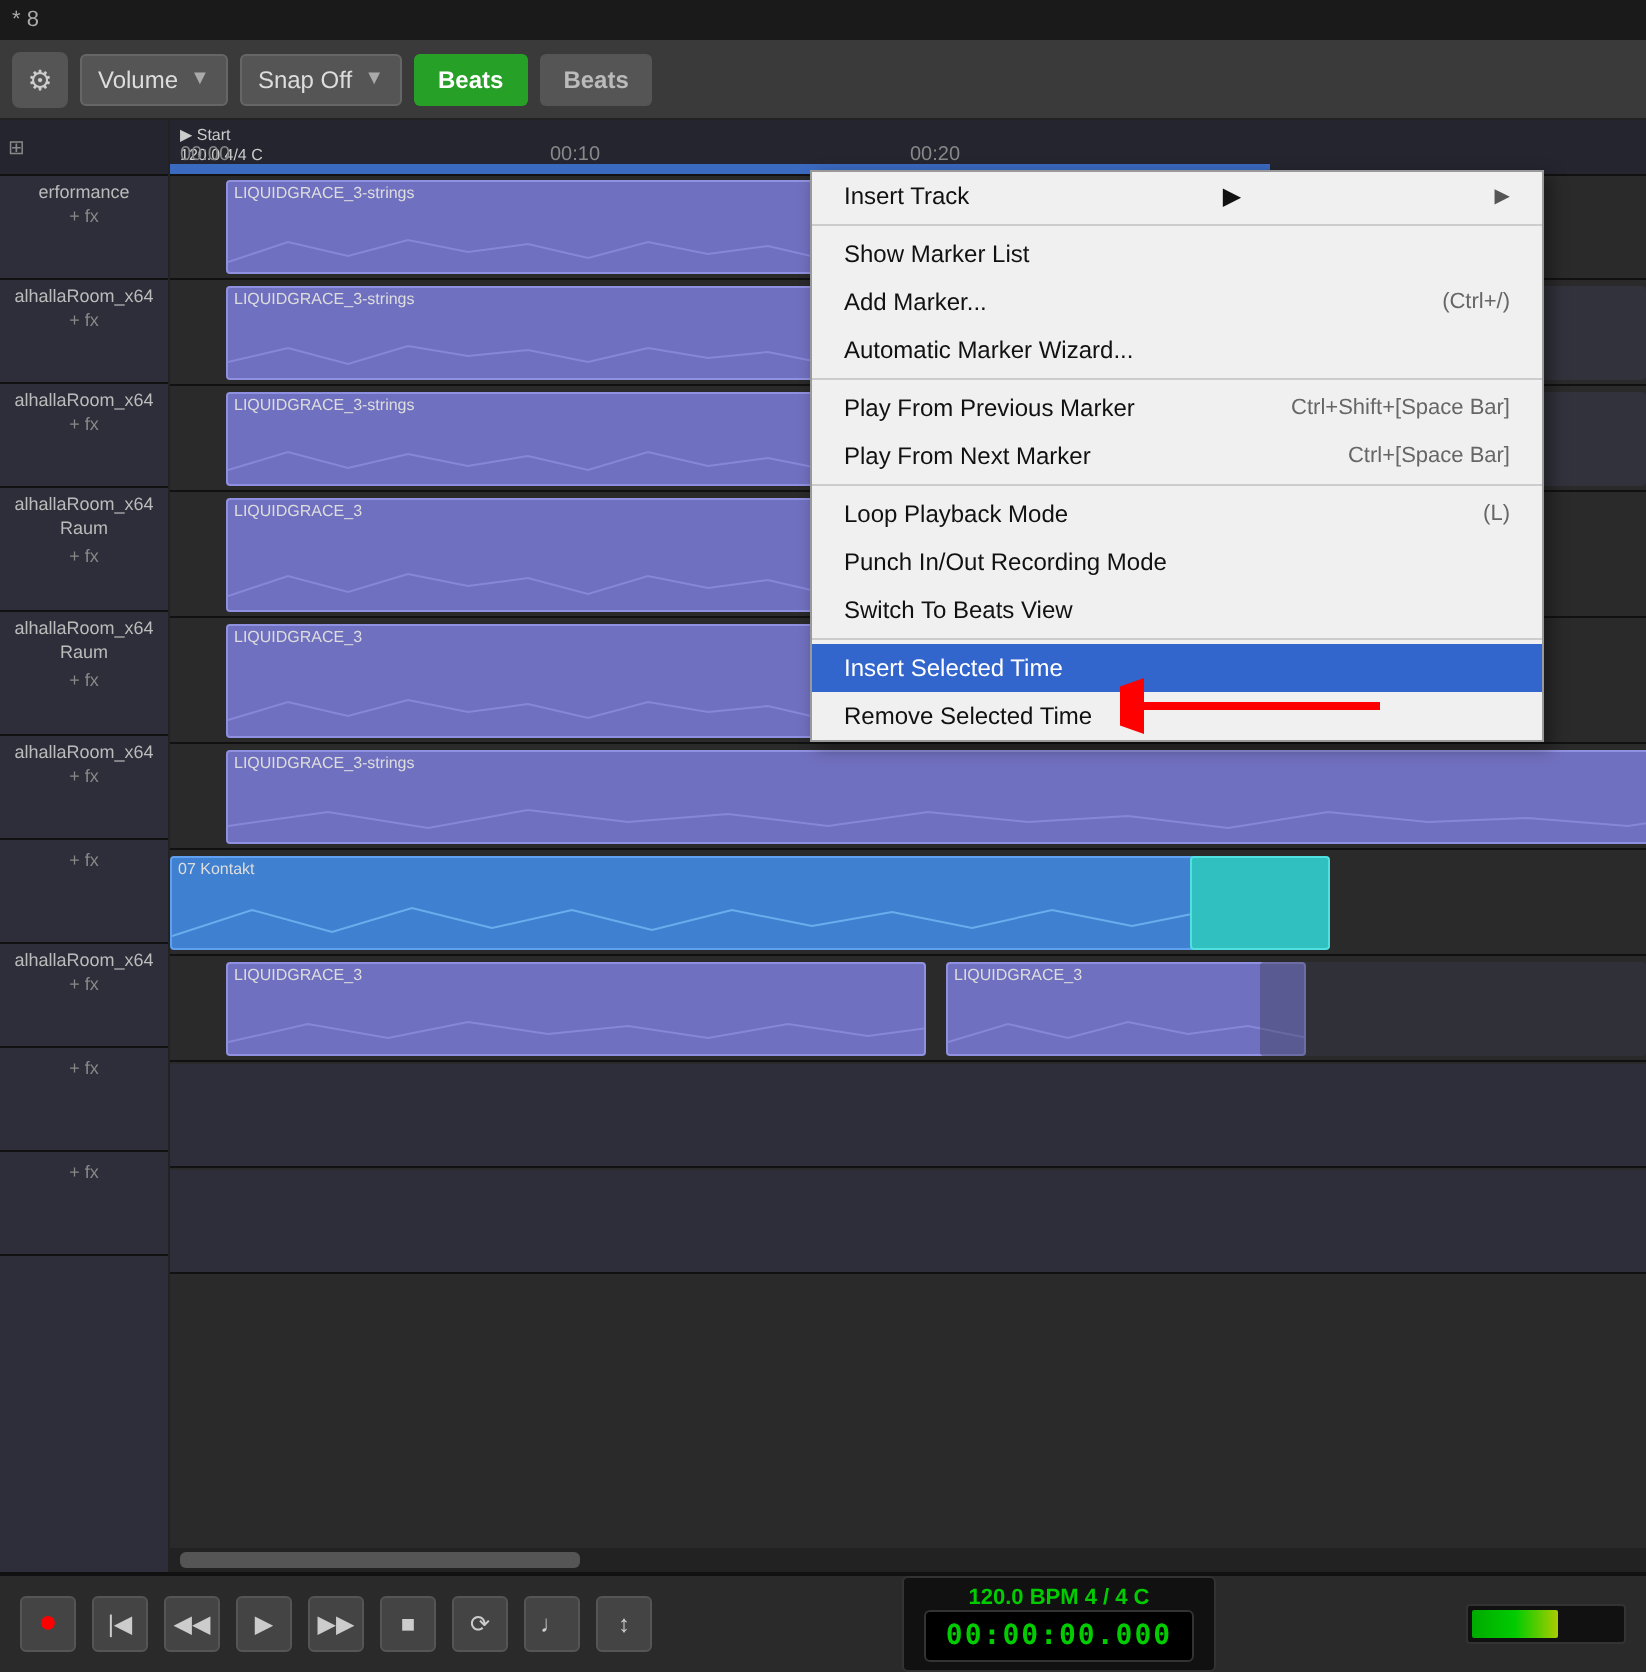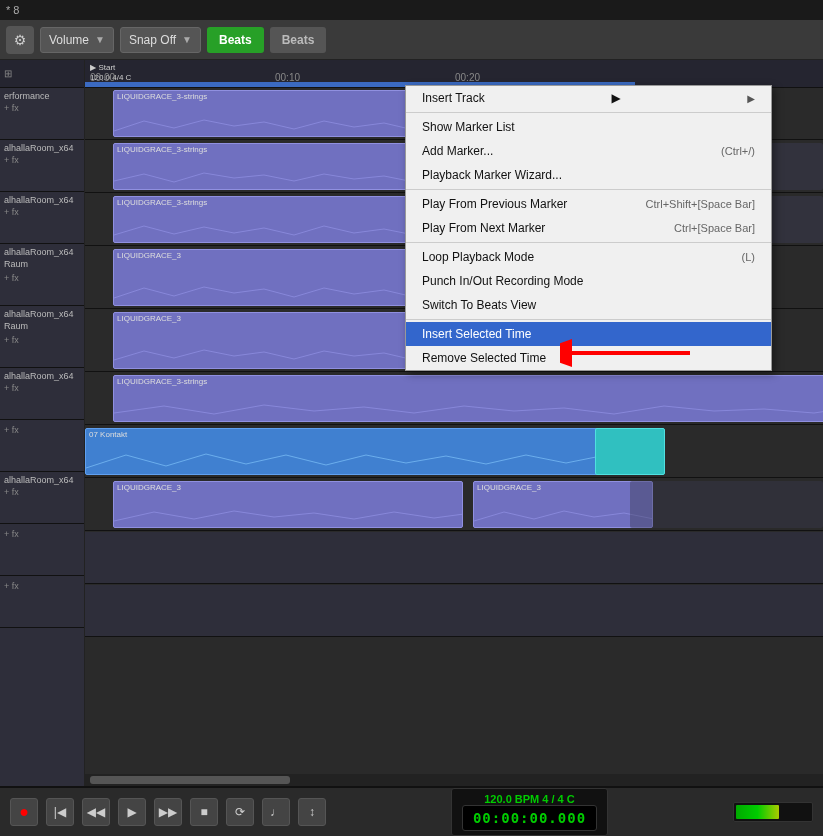--- a/index.html
+++ b/index.html
@@ -113,20 +113,21 @@
       padding: 0 4px;
       font-size: 10px;
       color: #888;
     }
 
     .track-row {
       display: flex;
       flex-direction: column;
       border-bottom: 1px solid #111;
       background: #2e2e3a;
+      text-align: center;
     }
 
     .track-name {
       font-size: 9px;
       color: #bbb;
       padding: 3px 4px 1px 4px;
       white-space: nowrap;
       overflow: hidden;
       text-overflow: ellipsis;
     }
@@ -571,21 +572,21 @@
   </div>
   <div class="context-menu-separator"></div>
   <div class="context-menu-item">
     <span>Show Marker List</span>
   </div>
   <div class="context-menu-item">
     <span>Add Marker...</span>
     <span class="context-menu-shortcut">(Ctrl+/)</span>
   </div>
   <div class="context-menu-item">
-    <span>Playback Marker Wizard...</span>
+    <span>Automatic Marker Wizard...</span>
   </div>
   <div class="context-menu-separator"></div>
   <div class="context-menu-item">
     <span>Play From Previous Marker</span>
     <span class="context-menu-shortcut">Ctrl+Shift+[Space Bar]</span>
   </div>
   <div class="context-menu-item">
     <span>Play From Next Marker</span>
     <span class="context-menu-shortcut">Ctrl+[Space Bar]</span>
   </div>

